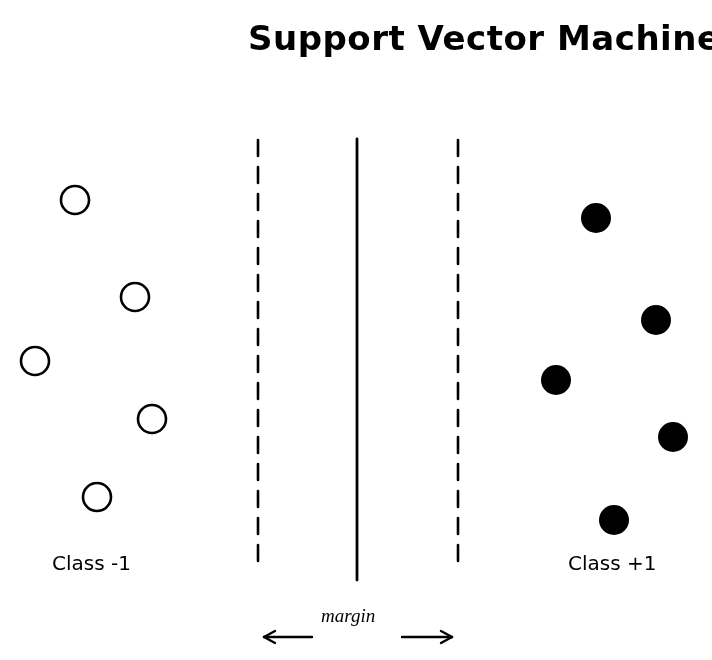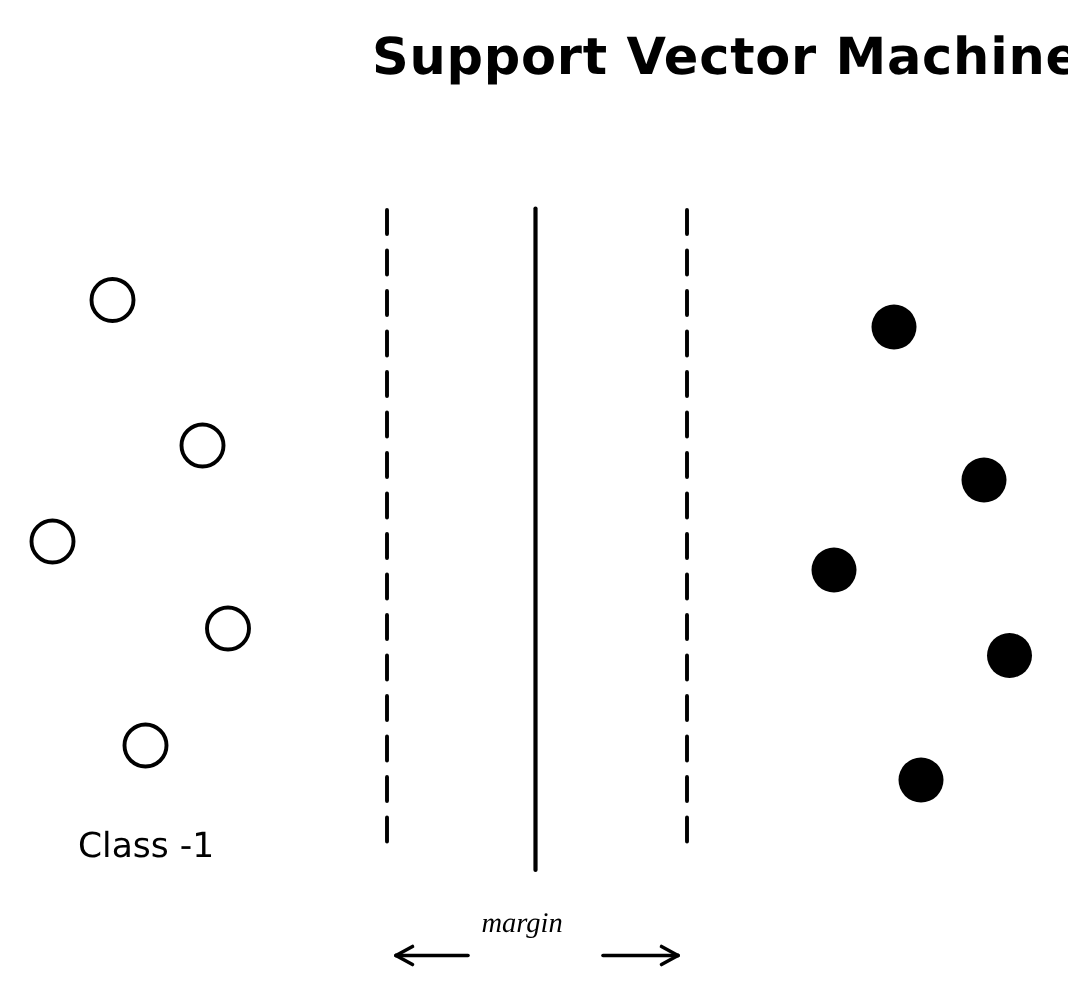--- a/index.html
+++ b/index.html
@@ -32,21 +32,21 @@
   }
   .title {
     left: 248px;
     top: 18px;
     font-size: 34px;
     font-weight: bold;
     letter-spacing: 0.5px;
   }
   .class-label {
     top: 551px;
-    font-size: 23px;
+    font-size: 20px;
     font-weight: 500;
   }
   .class-neg { left: 52px; }
   .class-pos { left: 568px; }
   .margin-label {
     left: 321px;
     top: 605px;
     font-size: 19px;
     font-style: italic;
     font-family: Liberation Serif, serif;
@@ -75,15 +75,16 @@
       <line x1="264" y1="637" x2="275" y2="643" stroke="#000000" stroke-width="2.4" stroke-linecap="round"></line>
       <line x1="402" y1="637" x2="452" y2="637" stroke="#000000" stroke-width="2.4" stroke-linecap="round"></line>
       <line x1="452" y1="637" x2="441" y2="631" stroke="#000000" stroke-width="2.4" stroke-linecap="round"></line>
       <line x1="452" y1="637" x2="441" y2="643" stroke="#000000" stroke-width="2.4" stroke-linecap="round"></line>
     </svg>
 
   <div class="label title">Support Vector Machine</div>
 
   <div class="label class-label class-neg">Class -1</div>
 
+  <div class="label class-label class-pos">Class +1</div>
 
   <div class="label margin-label">margin</div>
 </div>
 
 </body></html>

